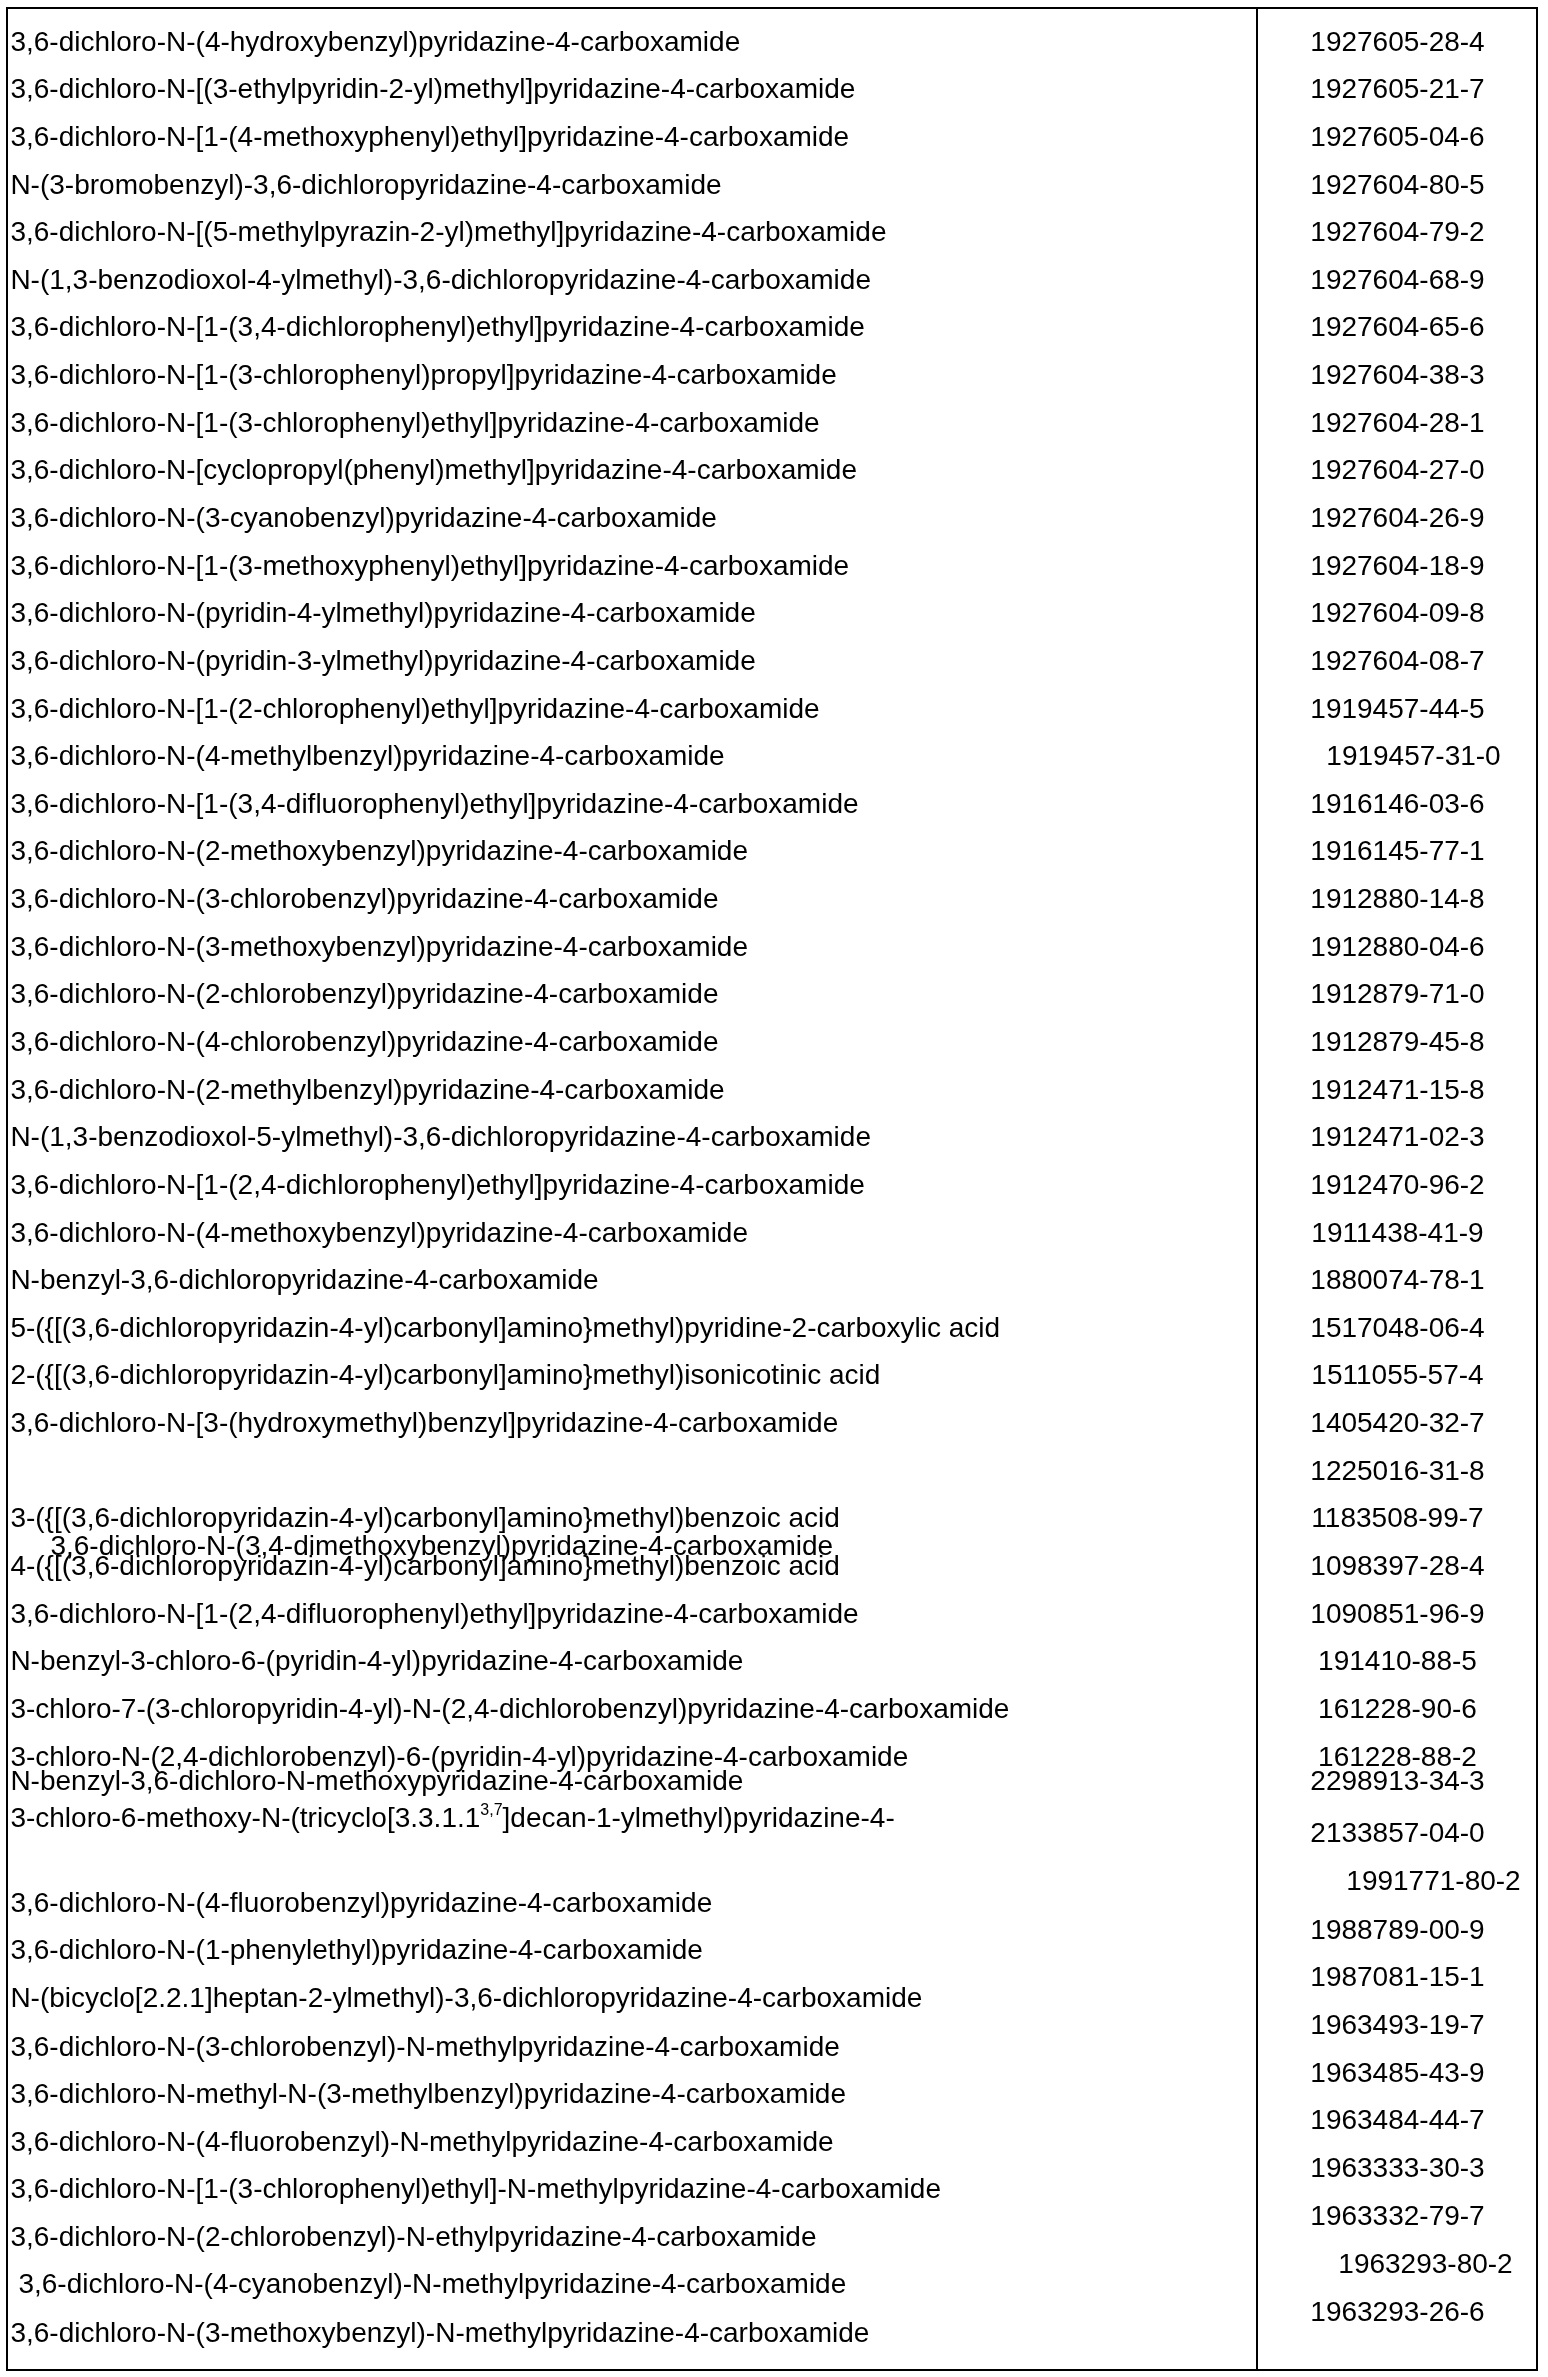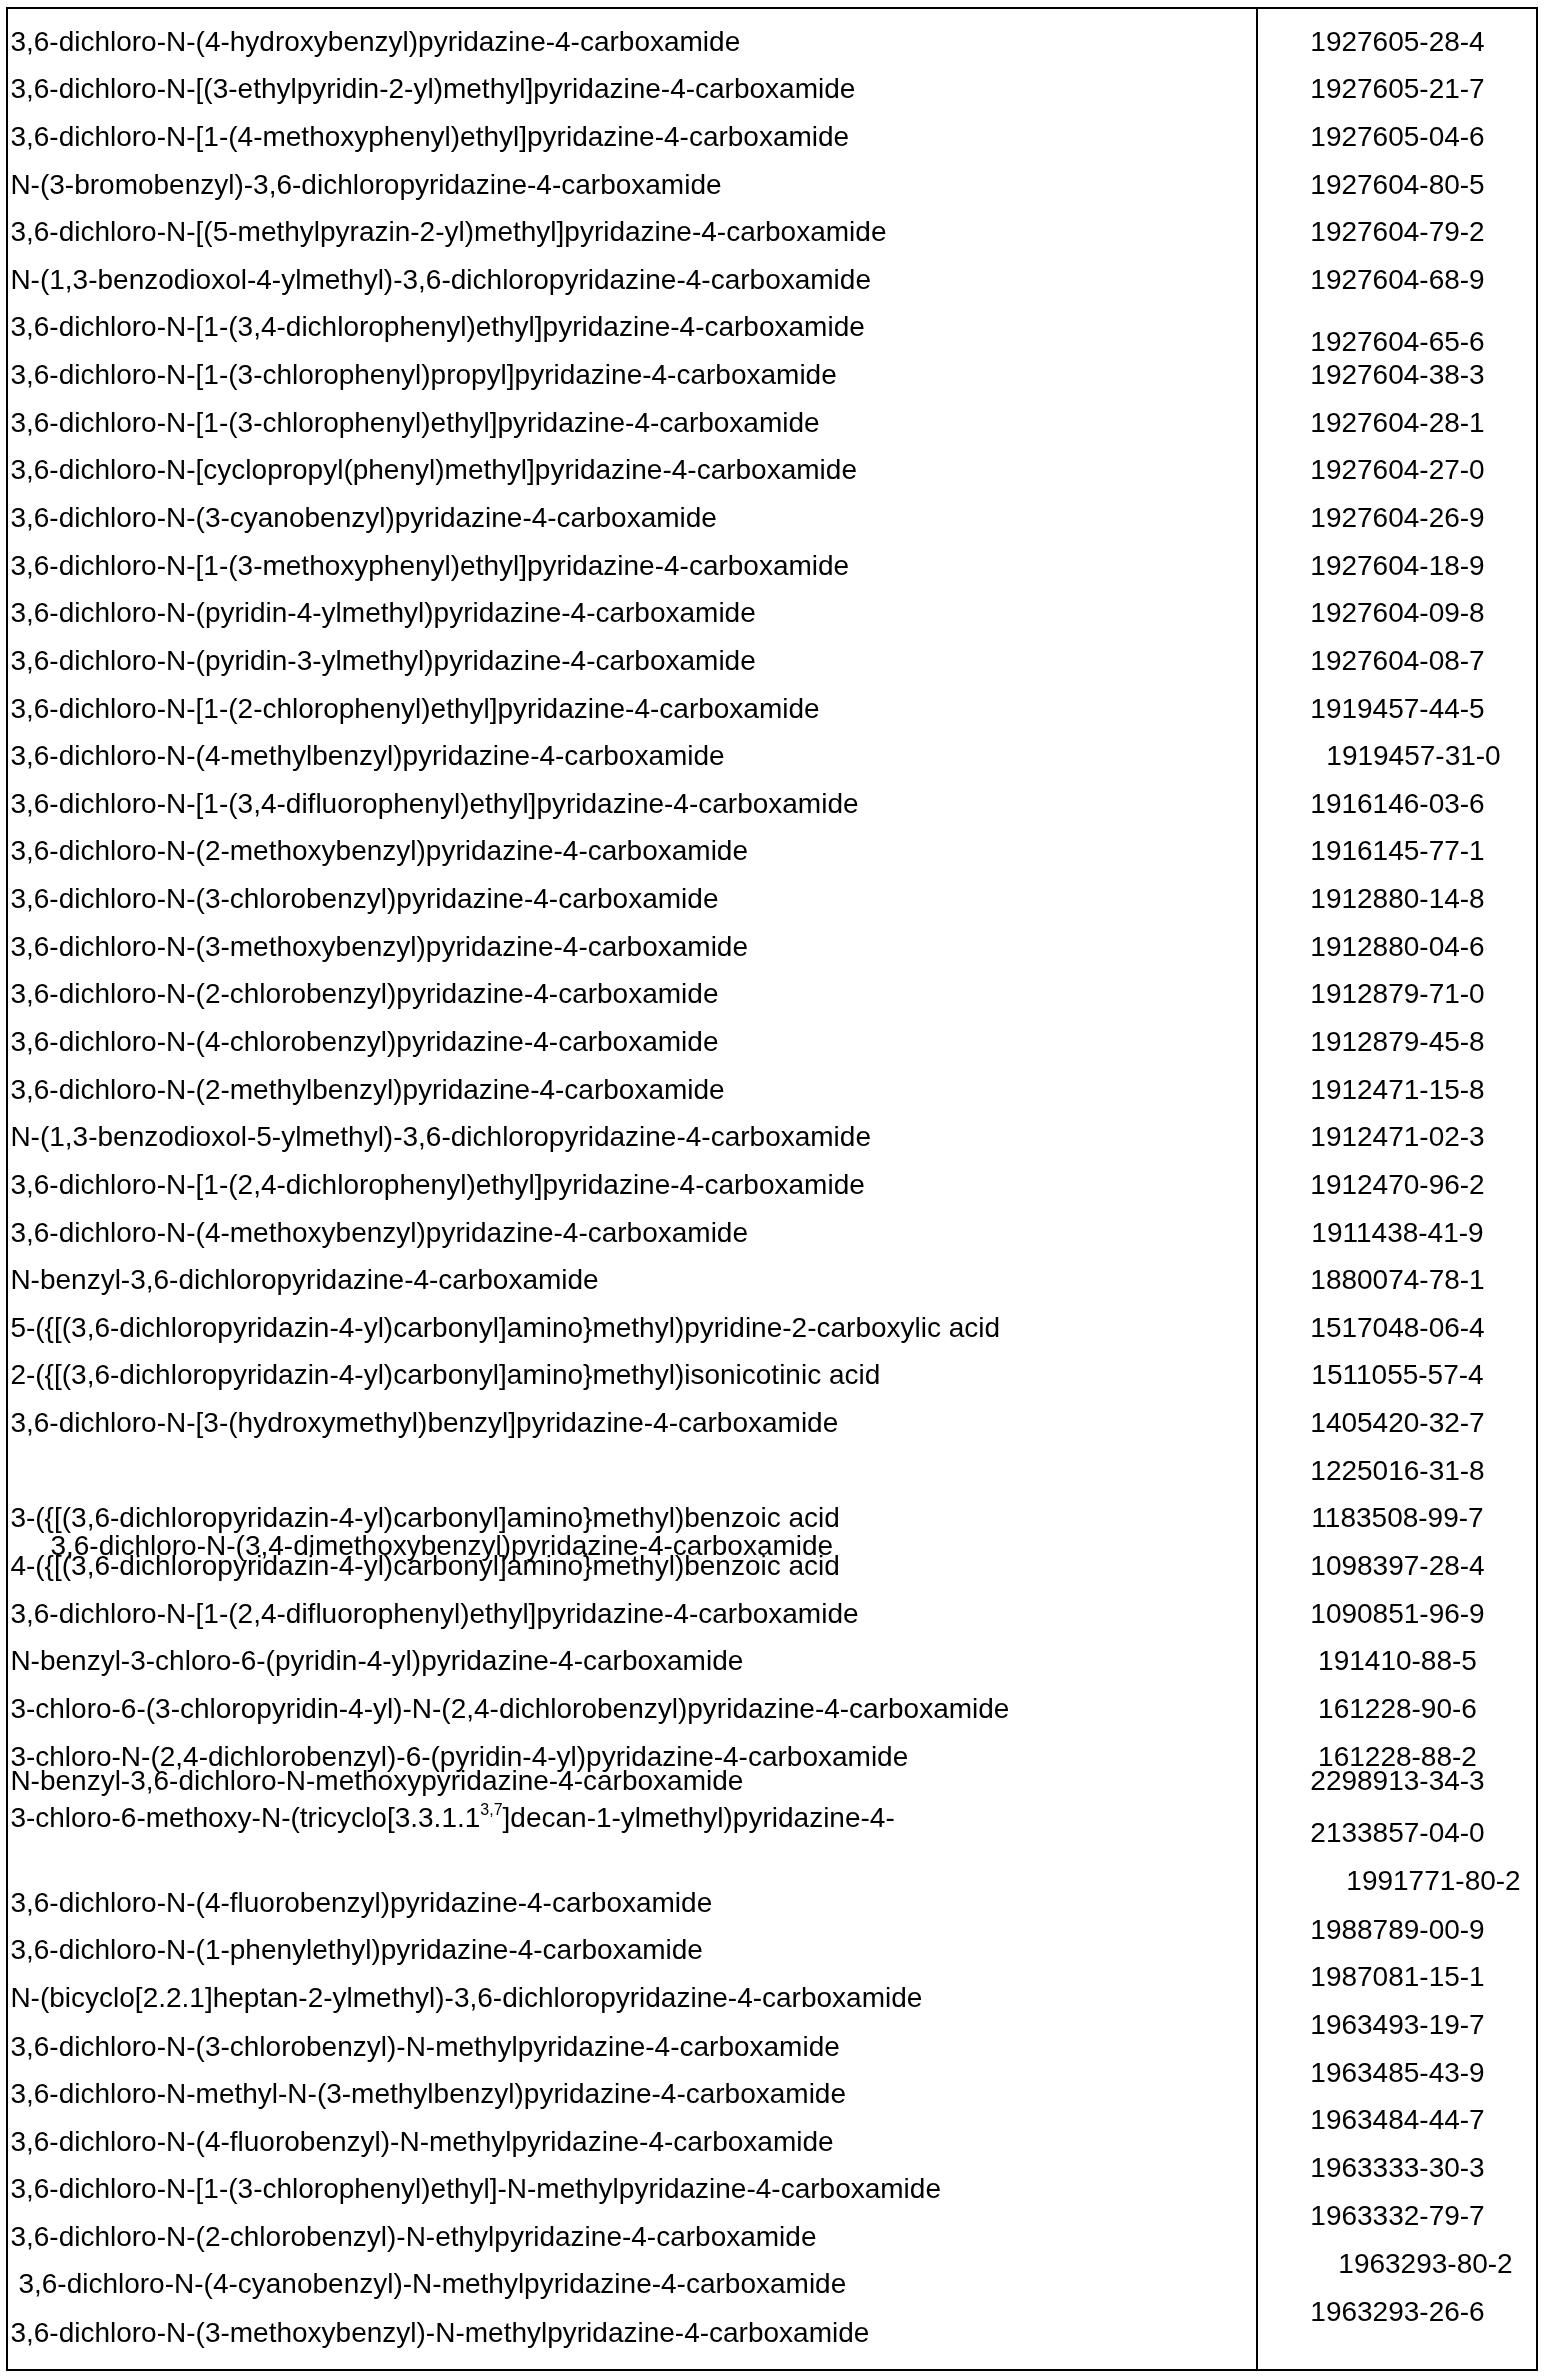--- a/index.html
+++ b/index.html
@@ -62,21 +62,21 @@
     <li class="cell" style="top: 1217px;">3,6-dichloro-N-(4-methoxybenzyl)pyridazine-4-carboxamide</li>
     <li class="cell" style="top: 1264px;">N-benzyl-3,6-dichloropyridazine-4-carboxamide</li>
     <li class="cell" style="top: 1312px;">5-({[(3,6-dichloropyridazin-4-yl)carbonyl]amino}methyl)pyridine-2-carboxylic acid</li>
     <li class="cell" style="top: 1359px;">2-({[(3,6-dichloropyridazin-4-yl)carbonyl]amino}methyl)isonicotinic acid</li>
     <li class="cell" style="top: 1407px;">3,6-dichloro-N-[3-(hydroxymethyl)benzyl]pyridazine-4-carboxamide</li>
     <li class="cell" style="top: 1530px; margin-left: 40px;">3,6-dichloro-N-(3,4-dimethoxybenzyl)pyridazine-4-carboxamide</li>
     <li class="cell" style="top: 1502px;">3-({[(3,6-dichloropyridazin-4-yl)carbonyl]amino}methyl)benzoic acid</li>
     <li class="cell" style="top: 1550px;">4-({[(3,6-dichloropyridazin-4-yl)carbonyl]amino}methyl)benzoic acid</li>
     <li class="cell" style="top: 1598px;">3,6-dichloro-N-[1-(2,4-difluorophenyl)ethyl]pyridazine-4-carboxamide</li>
     <li class="cell" style="top: 1645px;">N-benzyl-3-chloro-6-(pyridin-4-yl)pyridazine-4-carboxamide</li>
-    <li class="cell" style="top: 1693px;">3-chloro-6-(3-chloropyridin-4-yl)-N-(2,4-dichlorobenzyl)pyridazine-4-carboxamide</li>
+    <li class="cell" style="top: 1693px;">3-chloro-7-(3-chloropyridin-4-yl)-N-(2,4-dichlorobenzyl)pyridazine-4-carboxamide</li>
     <li class="cell" style="top: 1741px;">3-chloro-N-(2,4-dichlorobenzyl)-6-(pyridin-4-yl)pyridazine-4-carboxamide</li>
     <li class="cell" style="top: 1765px;">N-benzyl-3,6-dichloro-N-methoxypyridazine-4-carboxamide</li>
     <li class="cell" style="top: 1801px; line-height: 34px;"><span>3-chloro-6-methoxy-N-(tricyclo[3.3.1.1</span><sup>3,7</sup><span>]decan-1-ylmethyl)pyridazine-4-</span></li>
     <li class="cell" style="top: 1887px;">3,6-dichloro-N-(4-fluorobenzyl)pyridazine-4-carboxamide</li>
     <li class="cell" style="top: 1934px;">3,6-dichloro-N-(1-phenylethyl)pyridazine-4-carboxamide</li>
     <li class="cell" style="top: 1982px;">N-(bicyclo[2.2.1]heptan-2-ylmethyl)-3,6-dichloropyridazine-4-carboxamide</li>
     <li class="cell" style="top: 2031px;">3,6-dichloro-N-(3-chlorobenzyl)-N-methylpyridazine-4-carboxamide</li>
     <li class="cell" style="top: 2078px;">3,6-dichloro-N-methyl-N-(3-methylbenzyl)pyridazine-4-carboxamide</li>
     <li class="cell" style="top: 2126px;">3,6-dichloro-N-(4-fluorobenzyl)-N-methylpyridazine-4-carboxamide</li>
     <li class="cell" style="top: 2173px;">3,6-dichloro-N-[1-(3-chlorophenyl)ethyl]-N-methylpyridazine-4-carboxamide</li>
@@ -84,21 +84,21 @@
     <li class="cell" style="top: 2268px; margin-left: 8px;">3,6-dichloro-N-(4-cyanobenzyl)-N-methylpyridazine-4-carboxamide</li>
     <li class="cell" style="top: 2317px;">3,6-dichloro-N-(3-methoxybenzyl)-N-methylpyridazine-4-carboxamide</li>
   </ul>
 <ul class="col col-cas" id="col-cas">
     <li class="cell" style="top: 26px;">1927605-28-4</li>
     <li class="cell" style="top: 73px;">1927605-21-7</li>
     <li class="cell" style="top: 121px;">1927605-04-6</li>
     <li class="cell" style="top: 169px;">1927604-80-5</li>
     <li class="cell" style="top: 216px;">1927604-79-2</li>
     <li class="cell" style="top: 264px;">1927604-68-9</li>
-    <li class="cell" style="top: 311px; margin-top: 15px;">1927604-65-6</li>
+    <li class="cell" style="top: 311px;">1927604-65-6</li>
     <li class="cell" style="top: 359px;">1927604-38-3</li>
     <li class="cell" style="top: 407px;">1927604-28-1</li>
     <li class="cell" style="top: 454px;">1927604-27-0</li>
     <li class="cell" style="top: 502px;">1927604-26-9</li>
     <li class="cell" style="top: 550px;">1927604-18-9</li>
     <li class="cell" style="top: 597px;">1927604-09-8</li>
     <li class="cell" style="top: 645px;">1927604-08-7</li>
     <li class="cell" style="top: 693px;">1919457-44-5</li>
     <li class="cell" style="top: 740px; padding-left: 16px;">1919457-31-0</li>
     <li class="cell" style="top: 788px;">1916146-03-6</li>

